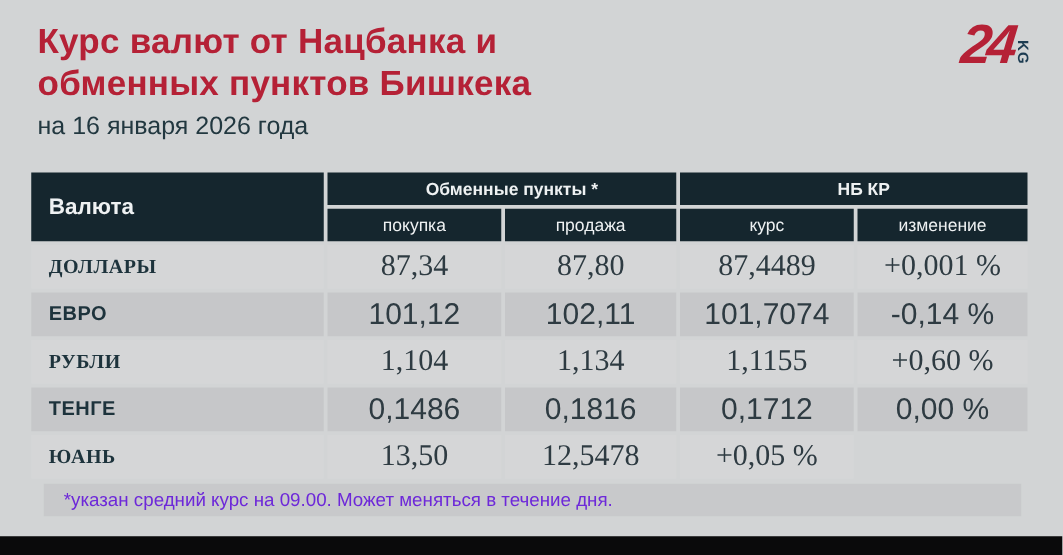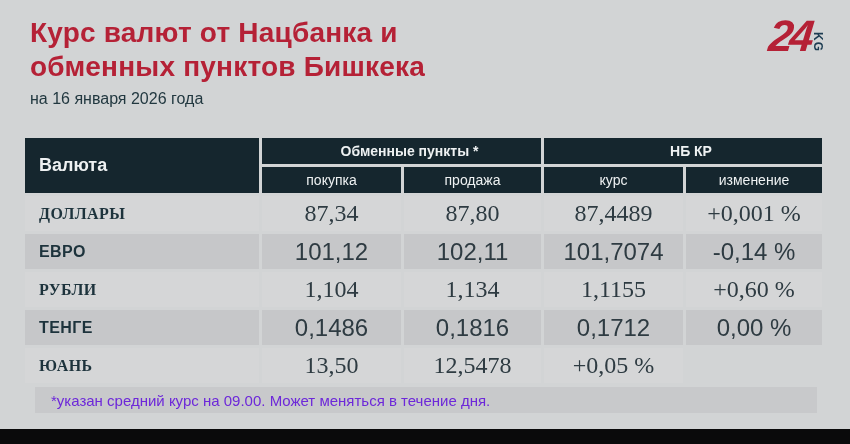--- a/index.html
+++ b/index.html
@@ -25,21 +25,21 @@
     font-size: 28px;
     line-height: 34px;
     font-weight: 700;
     color: #b52136;
     letter-spacing: 0.2px;
   }
   .date {
     position: absolute;
     left: 30px;
     top: 90px;
-    font-size: 16px;
+    font-size: 20px;
     color: #223840;
   }
   .logo {
     position: absolute;
     right: 26px;
     top: 14px;
     display: flex;
     align-items: flex-end;
   }
   .logo-24 {

